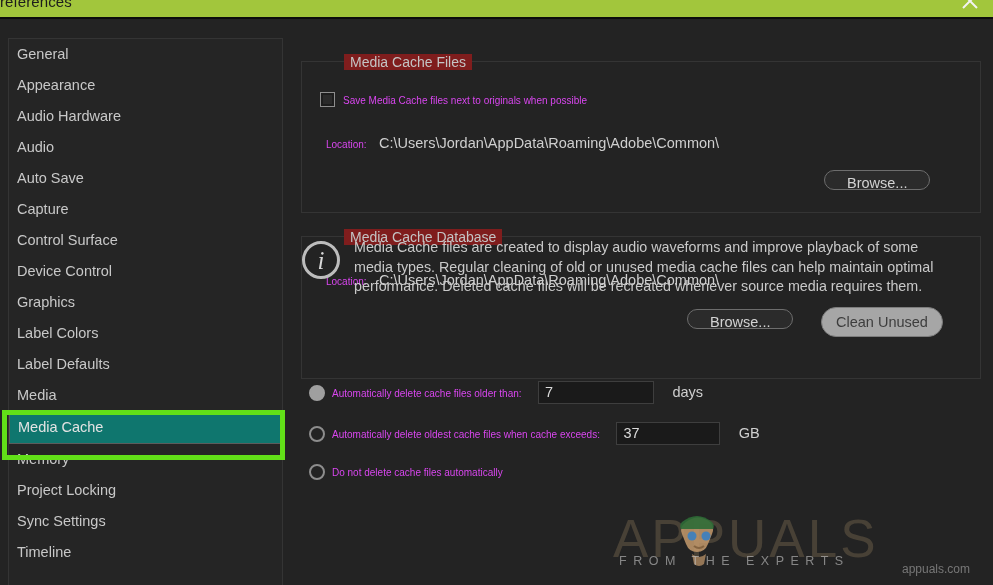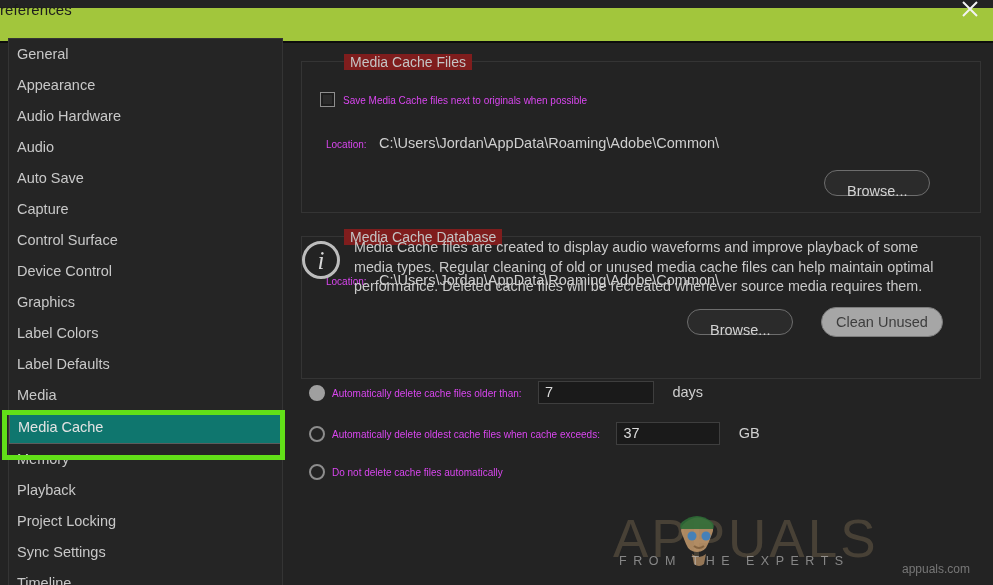--- a/index.html
+++ b/index.html
@@ -6,21 +6,21 @@
   html, body {
     width: 993px; height: 585px;
     background: #232323;
     font-family: "Liberation Sans", sans-serif;
     overflow: hidden;
   }
   #app { position: relative; width: 993px; height: 585px; background: #232323; }
 
   
   .titlebar {
-    position: absolute; left: 0; top: 8px; width: 993px; height: 35px;
+    position: absolute; left: 0; top: 0; width: 993px; height: 19px;
     background: #a2c63c;
     border-bottom: 2px solid #0d0d0d;
   }
   .titlebar-text {
     position: absolute; left: 0px; top: -7px;
     font-size: 15px; color: #1c1c1c; letter-spacing: .1px;
     white-space: nowrap;
   }
   .close-x {
     position: absolute; right: 12px; top: -10px;
@@ -93,22 +93,22 @@
     position: relative;
   }
   .checkbox::after {
     content: ""; position: absolute; inset: 2px;
     background: #2a2a2a;
   }
 
   
   .btn {
     position: absolute;
-    height: 26px; line-height: 24px;
-    padding: 8px 22px;
+    height: 20px; line-height: 24px;
+    padding: 0 22px;
     border-radius: 13px;
     border: 1px solid #6d6d6d;
     background: #2b2b2b;
     color: #d3d3d3;
     font-size: 14.5px;
     text-align: center;
     white-space: nowrap;
   }
   .btn.pressed {
     background: #a6a6a6;
@@ -200,21 +200,20 @@
     <div class="side-item">Auto Save</div>
     <div class="side-item">Capture</div>
     <div class="side-item">Control Surface</div>
     <div class="side-item">Device Control</div>
     <div class="side-item">Graphics</div>
     <div class="side-item">Label Colors</div>
     <div class="side-item">Label Defaults</div>
     <div class="side-item">Media</div>
     <div class="side-item selected">Media Cache</div>
     <div class="side-item">Memory</div>
-    <div class="side-item">Playback</div>
     <div class="side-item">Project Locking</div>
     <div class="side-item">Sync Settings</div>
     <div class="side-item">Timeline</div>
   </div>
   <div class="sel-highlight"></div>
 
   <div class="main">
 
     <div class="group" id="group-files">
       <div class="group-label">Media Cache Files</div>

